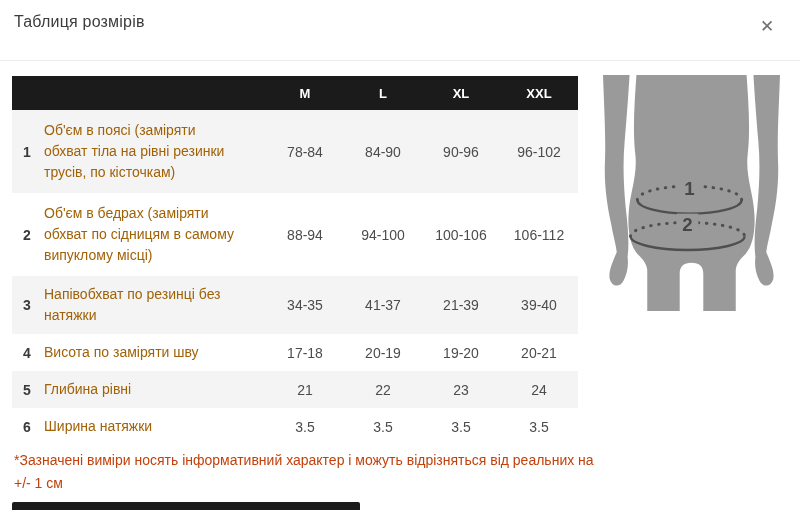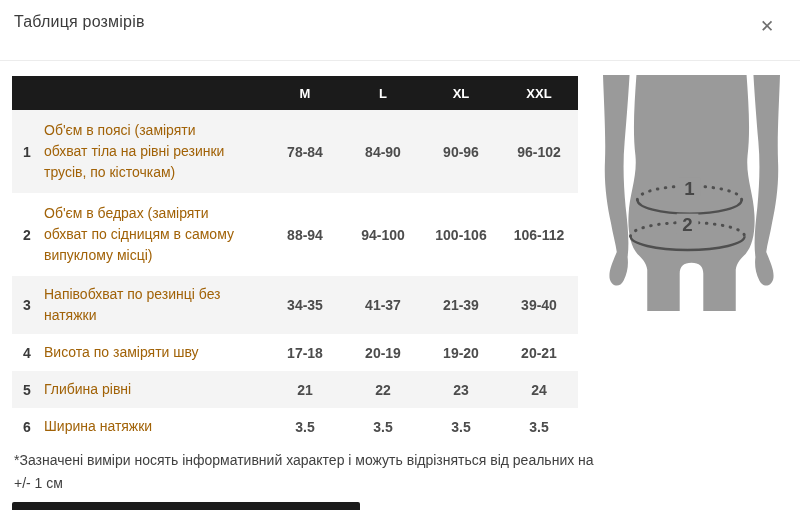--- a/index.html
+++ b/index.html
@@ -27,26 +27,26 @@
   table.size-table th{font-size:13px;font-weight:700;text-align:center;padding:0;}
   table.size-table tbody tr:nth-child(odd){background:#f4f4f4;}
   table.size-table tbody tr:nth-child(even){background:#ffffff;}
   td.cell-num{
     text-align:center;font-weight:700;color:#3a3a3a;vertical-align:middle;font-size:14px;
   }
   td.cell-label{
     color:#a16207;line-height:21px;vertical-align:middle;
     padding:8px 26px 8px 2px;
   }
-  td.cell-val{text-align:center;color:#4c4c4c;vertical-align:middle;font-weight:bold;}
+  td.cell-val{text-align:center;color:#4c4c4c;vertical-align:middle;}
   .row-h1{height:83px;} .row-h2{height:83px;} .row-h3{height:58px;}
   .row-h4{height:34px;} .row-h5{height:34px;} .row-h6{height:34px;}
   .footnote{
     position:absolute;left:14px;top:449px;width:588px;
-    font-size:14px;line-height:23px;color:#404040;
+    font-size:14px;line-height:23px;color:#c2410c;
   }
   .figure-wrap{
     position:absolute;left:593px;top:75px;width:197px;height:236px;background:#ffffff;
   }
   .figure-wrap svg{display:block;width:197px;height:236px;}
   .next-table-partial{
     position:absolute;left:12px;top:502px;width:348px;height:8px;
     background:#1b1b1b;border-radius:2px 2px 0 0;
   }
 </style>

